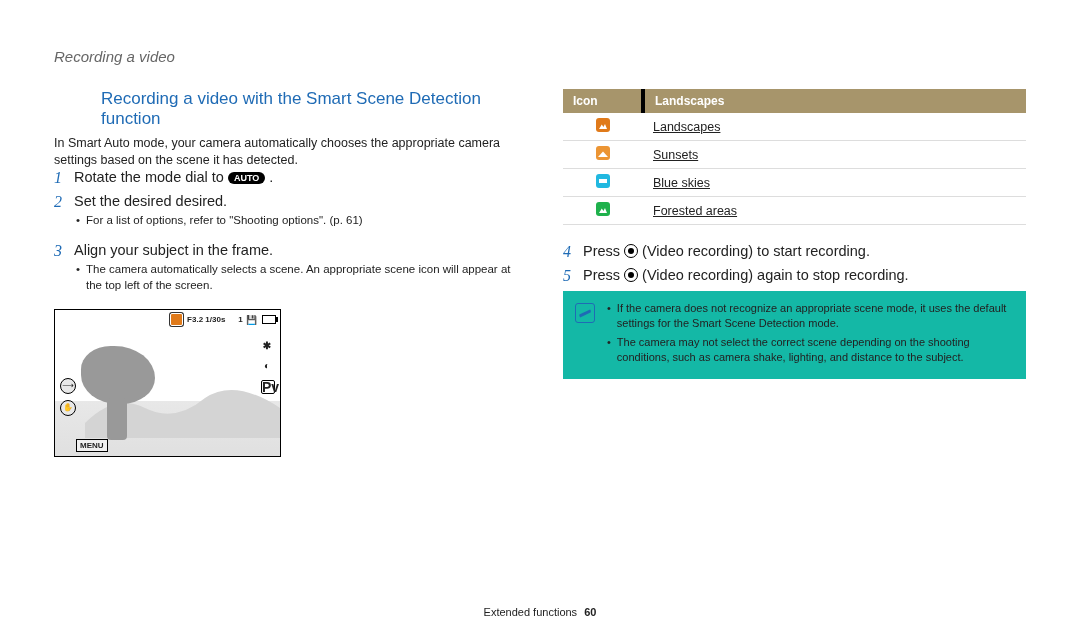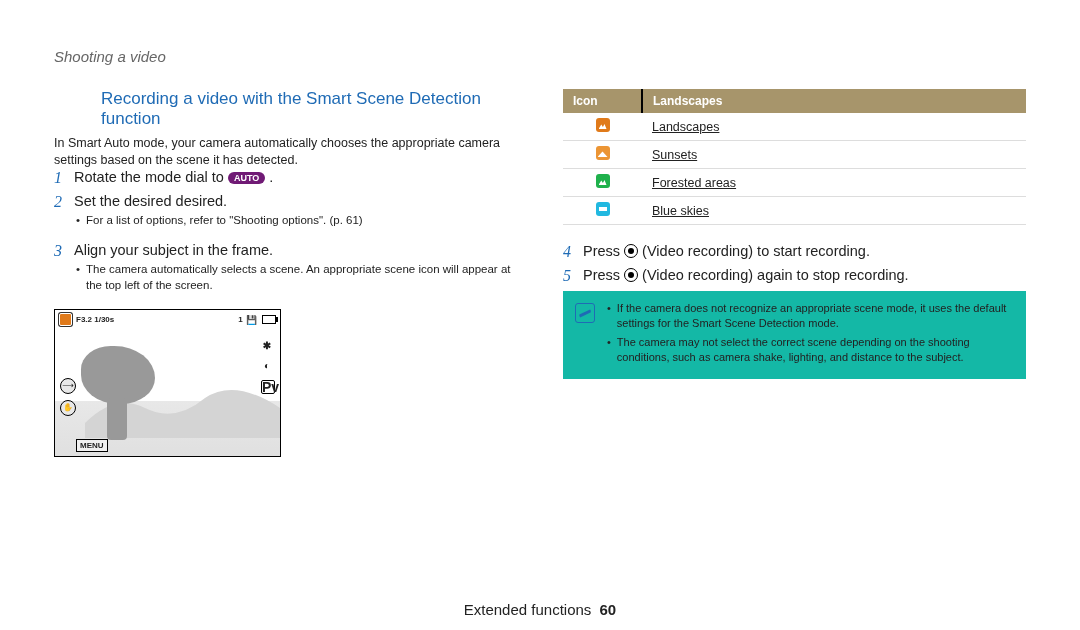--- a/index.html
+++ b/index.html
@@ -64,21 +64,21 @@
   }
   .step-body {
     flex: 1;
   }
   .step-text {
     font-size: 14.5px;
     margin-bottom: 2px;
   }
   .auto-pill {
     display: inline-block;
-    background: #701a75;
+    background: #000000;
     color: #fff;
     border-radius: 8px;
     font-size: 9px;
     padding: 1px 6px;
     vertical-align: middle;
     font-weight: 600;
     line-height: 1.2;
   }
   .rec-dot {
     display: inline-block;
@@ -123,23 +123,24 @@
     position: relative;
     background: linear-gradient(#fff 0%, #fff 62%, #e8e8e8 62%, #e0e0e0 100%);
     overflow: hidden;
   }
   .display-frame .topbar {
     position: absolute;
     top: 3px;
     left: 4px;
     right: 4px;
     display: flex;
-    justify-content: space-between;
+    justify-content: flex-end;
     font-size: 8px;
     font-weight: 700;
+    gap: 13px;
   }
   .topbar .left, .topbar .right {
     display: flex;
     align-items: center;
     gap: 4px;
   }
   .corner-icon {
     width: 11px;
     height: 11px;
     background: #e07a1a;
@@ -240,21 +241,21 @@
   .icon-table th {
     background: #a7956b;
     color: #fff;
     text-align: left;
     font-weight: 600;
     padding: 5px 10px;
     font-size: 12px;
   }
   .icon-table th:first-child {
     width: 58px;
-    border-right: 2px solid #000000;
+    border-right: 4px solid #000000;
   }
   .icon-table td {
     padding: 5px 10px;
     border-bottom: 1px solid #ddd;
     text-decoration: underline;
   }
   .icon-table td:first-child {
     text-align: center;
   }
   .mini-icon {
@@ -339,33 +340,33 @@
   .note-box li::before {
     content: "•";
     margin-right: 6px;
   }
   .footer {
     position: absolute;
     bottom: 12px;
     left: 0;
     right: 0;
     text-align: center;
-    font-size: 15px;
+    font-size: 11px;
     color: #222;
   }
   .footer .pn {
     font-weight: 700;
     margin-left: 4px;
   }
 </style>
 </head>
 <body>
 
 <div class="page">
-  <div class="header">Shooting a video</div>
+  <div class="header">Recording a video</div>
 
   <div class="columns">
 
     <div class="col">
       <div class="section-title">Recording a video with the Smart Scene Detection function</div>
       <div class="intro">In Smart Auto mode, your camera automatically chooses the appropriate camera settings based on the scene it has detected.</div>
 
       <ol class="steps" id="steps-left">
           <li>
             <span class="step-num">1</span>
@@ -439,26 +440,26 @@
         <tbody id="icon-tbody">
             <tr>
               <td><span class="mini-icon mi-orange"></span></td>
               <td>Landscapes</td>
             </tr>
             <tr>
               <td><span class="mini-icon mi-orange2"></span></td>
               <td>Sunsets</td>
             </tr>
             <tr>
+              <td><span class="mini-icon mi-blue"></span></td>
+              <td>Blue skies</td>
+            </tr>
+            <tr>
               <td><span class="mini-icon mi-green"></span></td>
               <td>Forested areas</td>
-            </tr>
-            <tr>
-              <td><span class="mini-icon mi-blue"></span></td>
-              <td>Blue skies</td>
             </tr>
           </tbody>
       </table>
 
       <ol class="steps" id="steps-right">
           <li>
             <span class="step-num">4</span>
             <div class="step-body">
               <div class="step-text">Press <span class="rec-dot"></span> (Video recording) to start recording.</div>
             </div>

